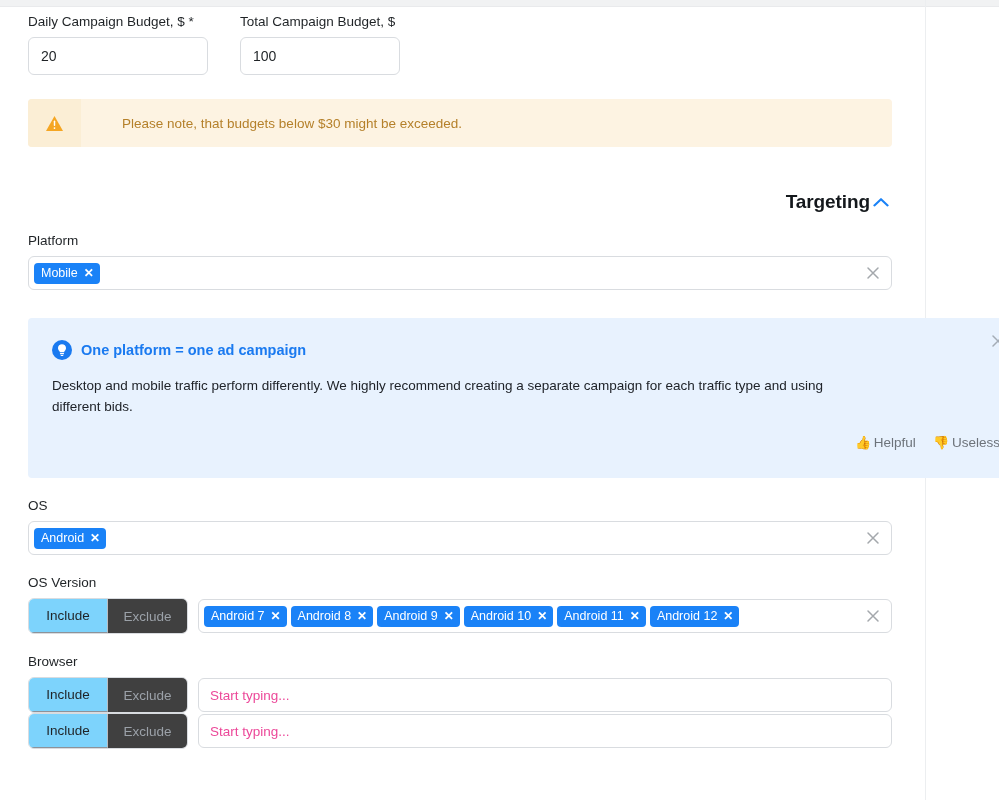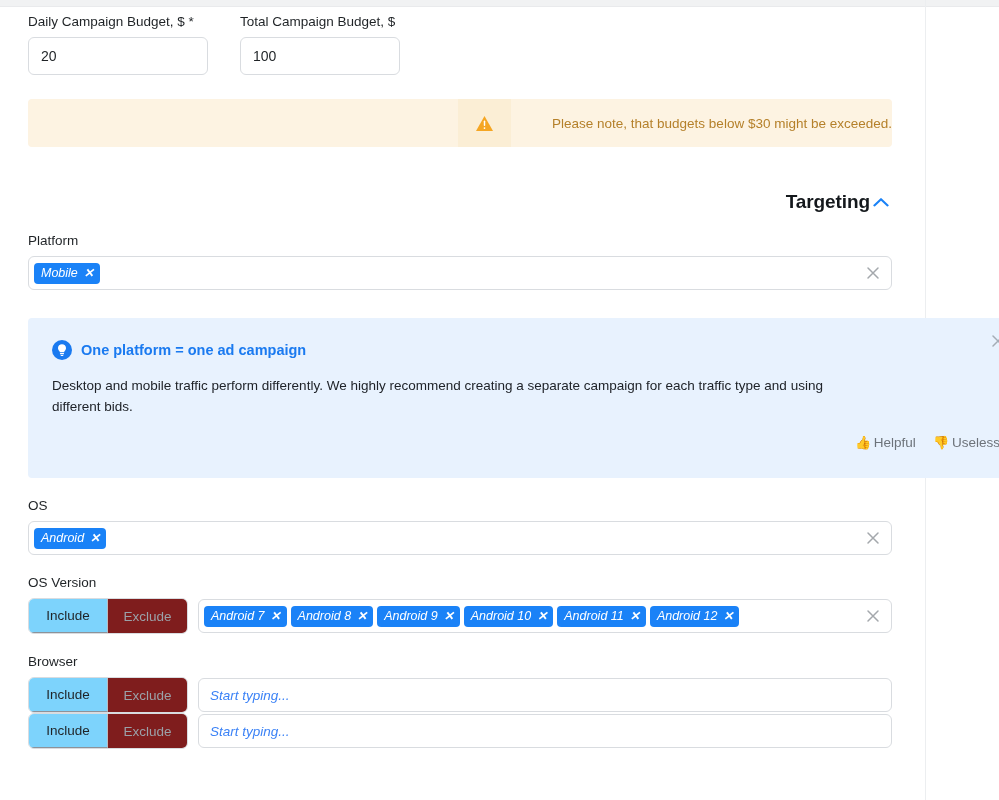--- a/index.html
+++ b/index.html
@@ -67,21 +67,20 @@
   
   .warning {
     margin-top: 24px;
     display: flex;
     align-items: stretch;
     height: 48px;
     border-radius: 4px;
     overflow: hidden;
     background: #fdf3e2;
     width: 864px;
-    justify-content: flex-end;
   }
   .warning-ico-box {
     width: 53px;
     display: flex;
     align-items: center;
     justify-content: center;
     background: #fbeed5;
     flex: none;
   }
   .warning-ico {
@@ -132,21 +131,20 @@
     position: relative;
     width: 864px;
     min-height: 34px;
     border: 1px solid #d9dce0;
     border-radius: 6px;
     background: #fff;
     display: flex;
     align-items: center;
     padding: 4px 36px 4px 5px;
     gap: 4px;
-    font-style: italic;
   }
   .chip {
     display: inline-flex;
     align-items: center;
     gap: 6px;
     background: #1a82f7;
     color: #fff;
     border-radius: 4px;
     font-size: 12.5px;
     height: 21px;
@@ -166,21 +164,21 @@
     position: absolute;
     right: 11px;
     top: 50%;
     transform: translateY(-50%);
     width: 14px; height: 14px;
     cursor: pointer;
     opacity: .62;
   }
   .ms-placeholder {
     font-size: 13.5px;
-    color: #3b82f6;
+    color: #ec4899;
     padding-left: 6px;
   }
 
   
   .info-panel {
     position: relative;
     margin-top: 28px;
     width: 998px;
     background: #e8f2fe;
     border-radius: 4px;
@@ -243,21 +241,21 @@
     border: 1px solid #d9dce0;
     border-radius: 6px;
     overflow: hidden;
     height: 36px;
     flex: none;
   }
   .seg-btn {
     width: 79px;
     height: 34px;
     border: none;
-    background: #7f1d1d;
+    background: #404040;
     font-size: 13.5px;
     color: #9ba1a8;
     cursor: pointer;
     font-family: "Liberation Sans", sans-serif;
   }
   .seg-btn.active {
     background: #7dd3fc;
     color: #1f2326;
     border-right: 1px solid #b9bdc2;
     border-bottom: 1px solid #8d9299;

